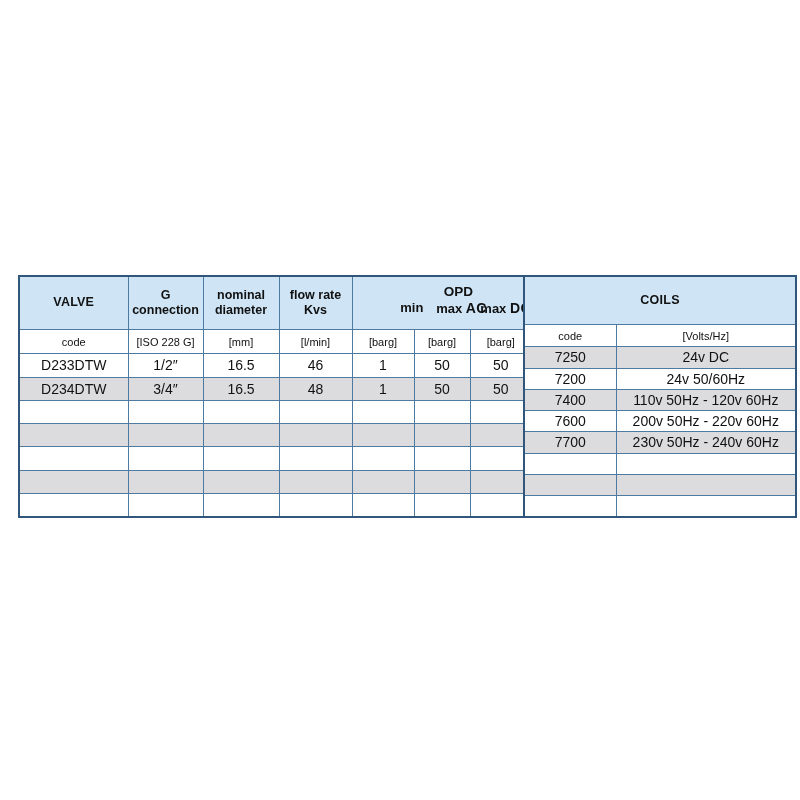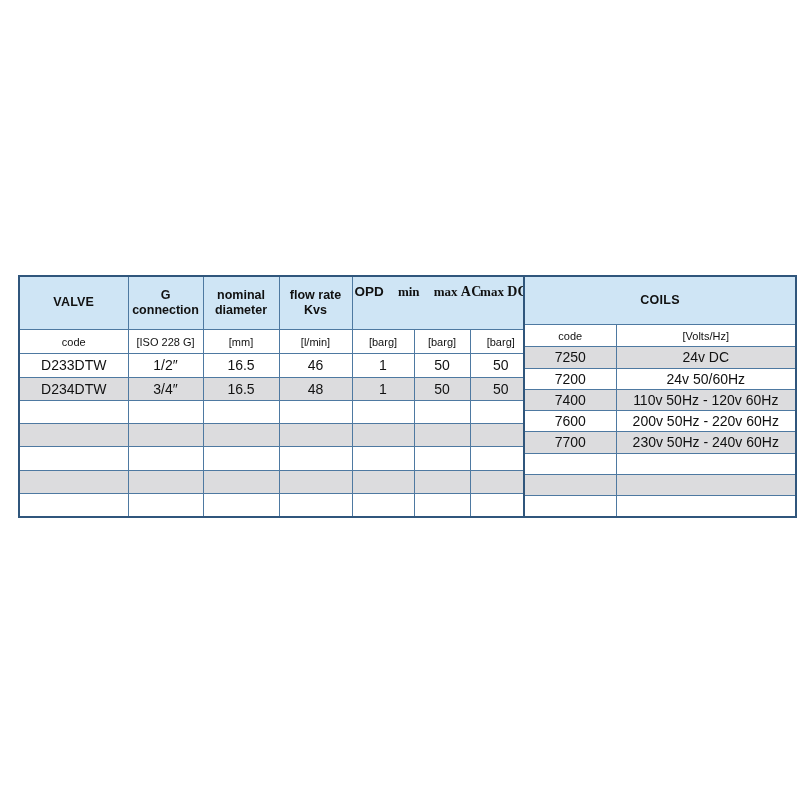--- a/index.html
+++ b/index.html
@@ -70,39 +70,39 @@
   tr.datarow td {
     font-size: 14px;
   }
   tr.r-gray td  { background: var(--stripe-bg); }
   tr.r-white td { background: var(--row-bg); text-align: center; }
 
   
   td.opd-cell { padding: 0; }
   .opd-inner {
     display: flex;
-    flex-direction: row;
+    flex-direction: column;
     height: 100%;
     box-sizing: border-box;
     padding: 7px 0 4px 0;
+    margin-left: 33px;
   }
   .opd-label {
     font-weight: bold;
     font-size: 13.5px;
     text-align: center;
   }
   .opd-subrow {
     display: flex;
     width: 100%;
   }
   .opd-subrow > div {
     font-weight: bold;
     font-size: 13px;
     text-align: center;
-    font-family: Liberation Serif, serif;
   }
   .opd-col-min  { width: 34.4%; }
   .opd-col-maxac { width: 31.2%; }
   .opd-col-maxdc { width: 34.4%; }
   .caps {
     font-size: 14px;
     font-weight: bold;
     letter-spacing: 0.3px;
   }
   .hdr-line { display: block; }

